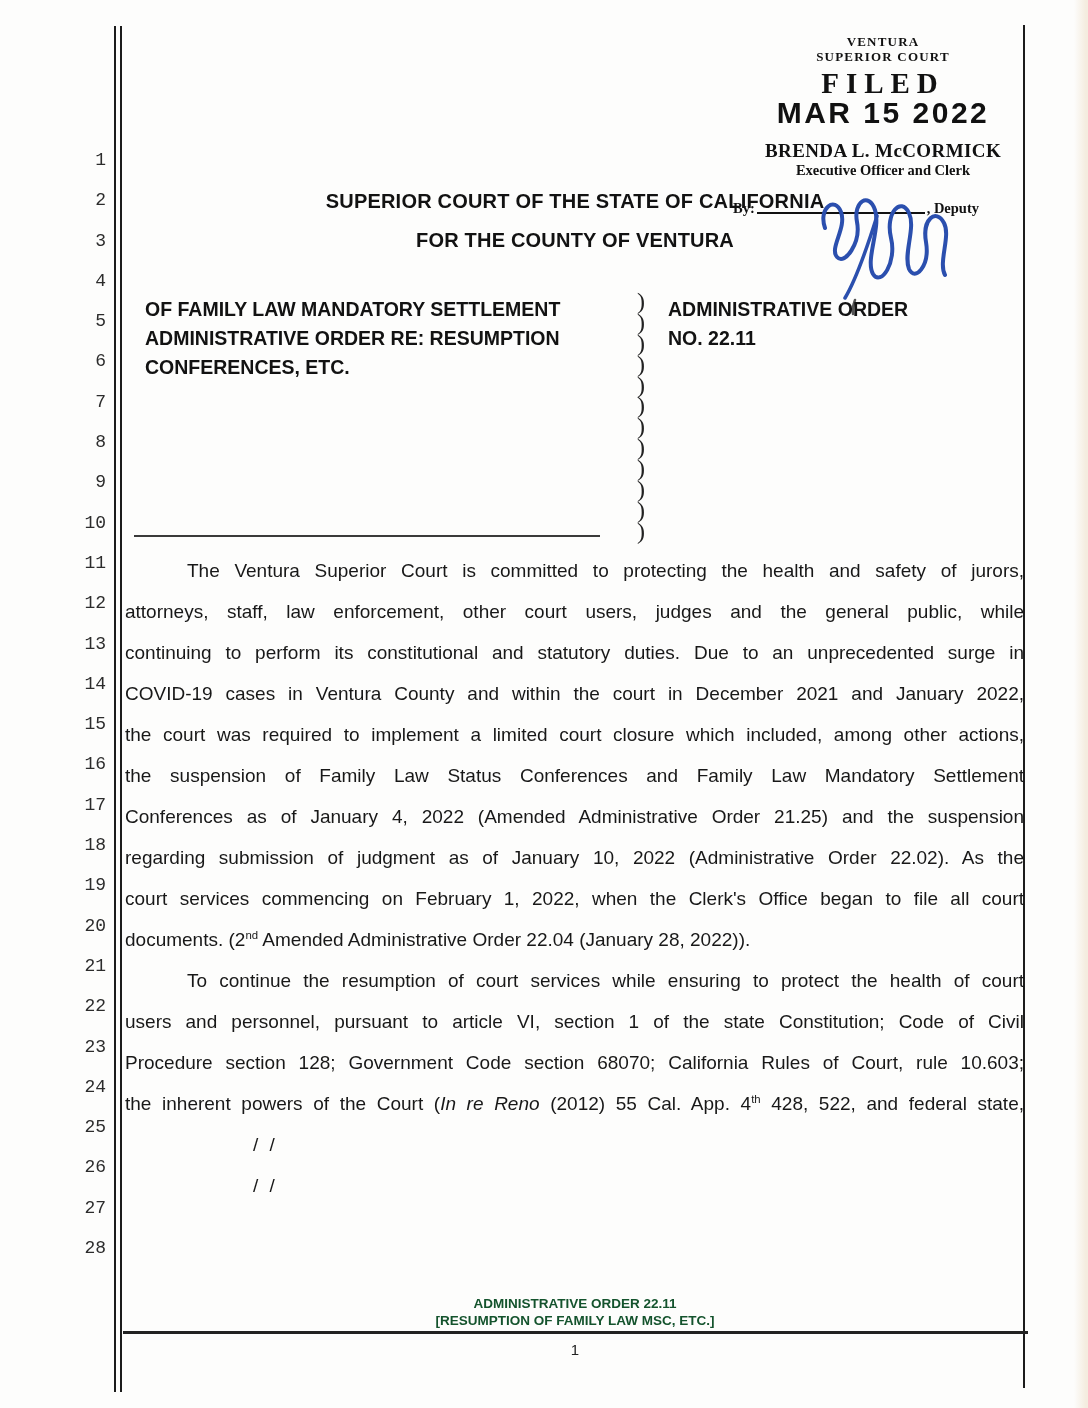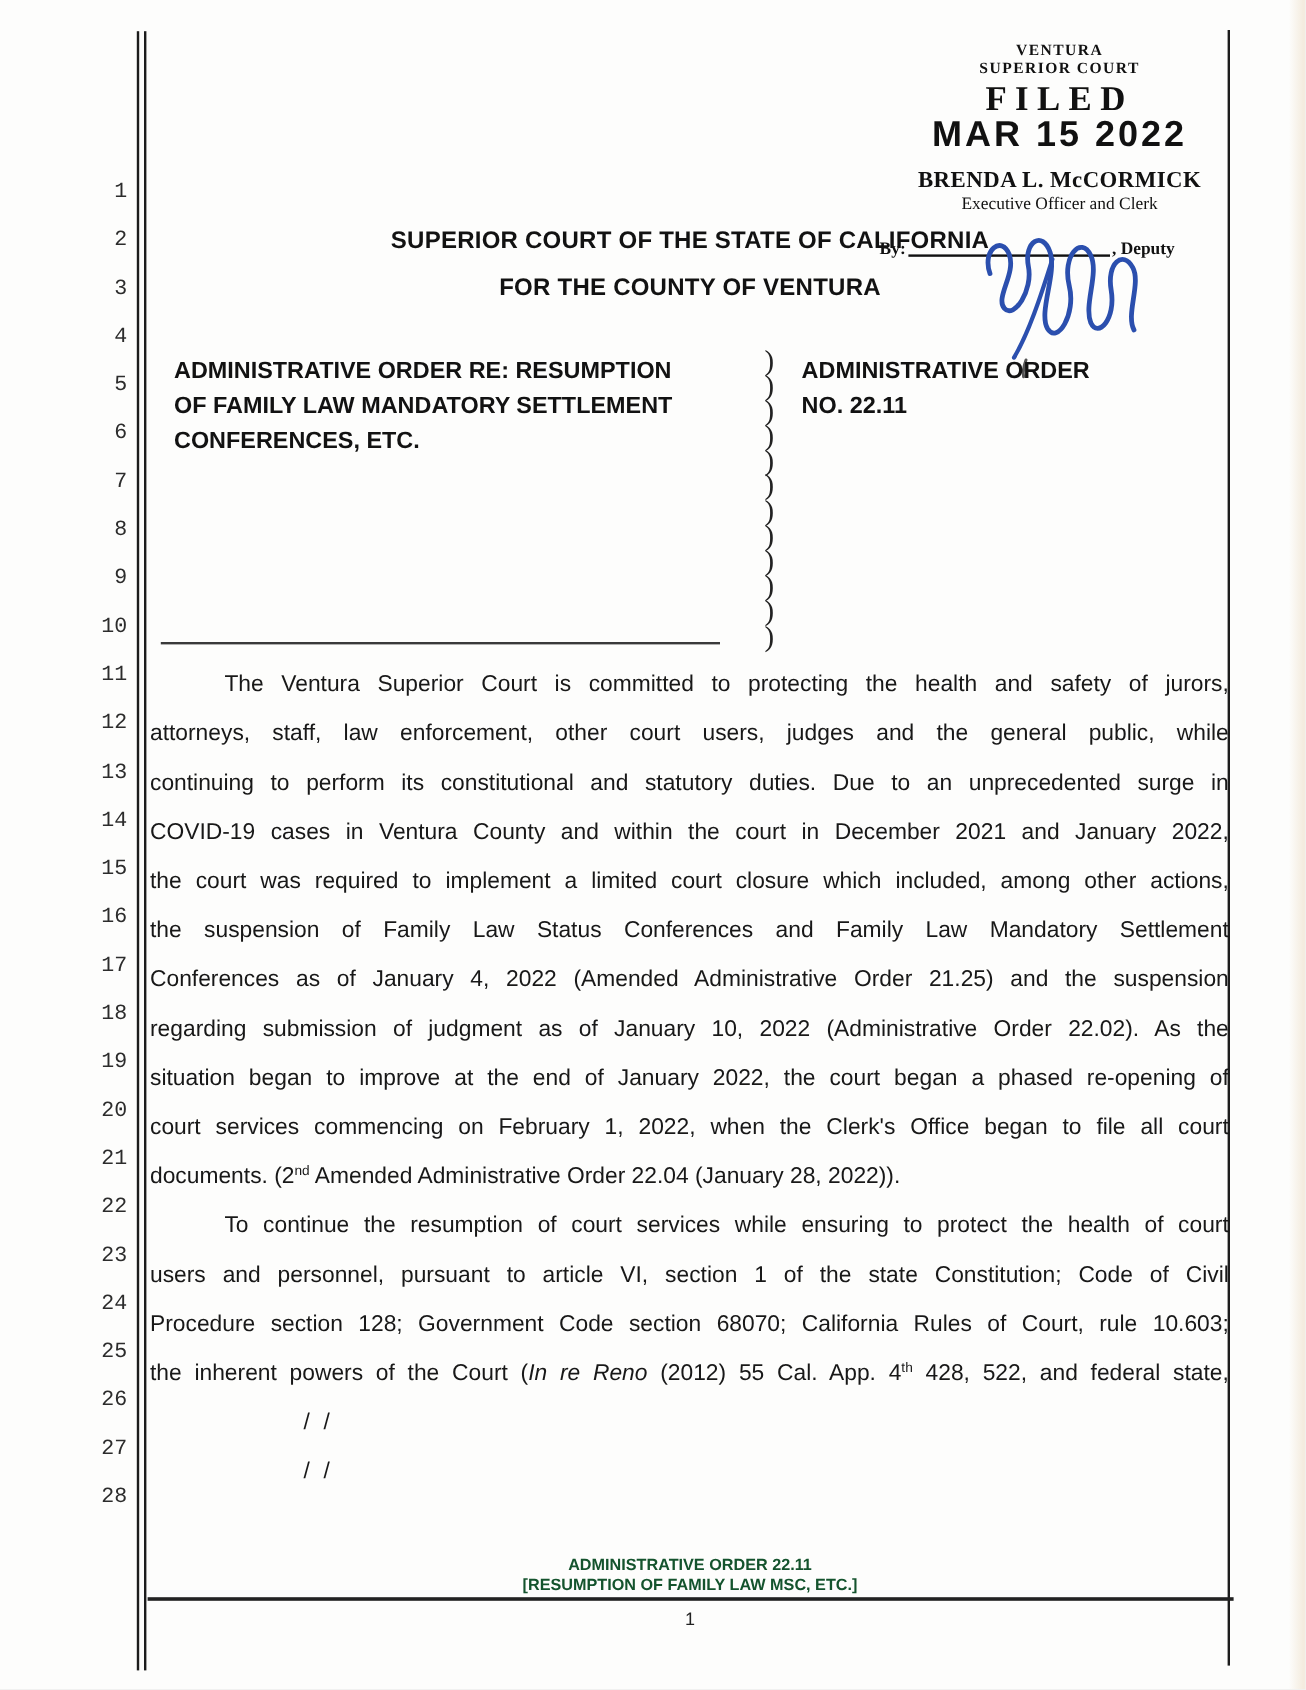--- a/index.html
+++ b/index.html
@@ -36,21 +36,21 @@
     position:absolute; left:733px; top:34px; width:300px; text-align:center;
     font-family:"Liberation Serif","DejaVu Serif",serif; color:#111;
   }
   .stamp .court-ln { font-size:13px; font-weight:700; letter-spacing:1.2px; line-height:15px; }
   .stamp .filed { font-size:29px; font-weight:700; letter-spacing:7px; line-height:32px; margin-top:3px; }
   .stamp .date {
     font-family:"Liberation Sans","DejaVu Sans",sans-serif;
     font-size:30px; font-weight:700; letter-spacing:2.5px; line-height:28px;
   }
   .stamp .clerk-name { font-size:19px; font-weight:700; letter-spacing:.4px; margin-top:13px; line-height:22px; }
-  .stamp .clerk-title { font-size:14.5px; font-weight:400; line-height:17px; }
+  .stamp .clerk-title { font-size:14.5px; font-weight:700; line-height:17px; }
   .byline {
     position:absolute; left:733px; top:195px; width:246px; height:22px;
     display:flex; align-items:flex-end;
     font-family:"Liberation Serif","DejaVu Serif",serif;
     font-size:14.5px; font-weight:700; color:#111;justify-content:flex-end;
   }
   .byline .rule { flex:1; border-bottom:2px solid #111; margin:0 2px 3px 2px; }
   .signature-svg { position:absolute; left:815px; top:180px; }
   
   .court-title-1, .court-title-2 {
@@ -153,22 +153,22 @@
   <svg class="signature-svg" width="160" height="140" viewBox="0 0 160 140">
     <path d="M10,48 C3,28 20,16 26,32 C32,48 14,68 22,77 C30,86 46,62 42,42 C38,21 54,12 60,30 C66,48 50,80 58,94 C66,107 82,82 76,58 C70,33 86,16 94,33 C101,48 88,74 94,89 C100,102 115,86 111,62 C107,39 121,28 129,43 C136,56 123,82 130,95" stroke="#2b4fae" stroke-width="4" fill="none" stroke-linecap="round"></path>
     <path d="M62,36 C52,68 42,98 30,118" stroke="#2b4fae" stroke-width="3.5" fill="none" stroke-linecap="round"></path>
     <path d="M40,120 q-3,8 -2,14" stroke="#555" stroke-width="2.5" fill="none" stroke-linecap="round"></path>
   </svg>
 
   <div class="court-title-1">SUPERIOR COURT OF THE STATE OF CALIFORNIA</div>
   <div class="court-title-2">FOR THE COUNTY OF VENTURA</div>
 
   <div class="caption-left">
+    <div>OF FAMILY LAW MANDATORY SETTLEMENT</div>
     <div>ADMINISTRATIVE ORDER RE: RESUMPTION</div>
-    <div>OF FAMILY LAW MANDATORY SETTLEMENT</div>
     <div>CONFERENCES, ETC.</div>
   </div>
 
   <div class="paren-col">
 
   <div class="paren">)</div>
       <div class="paren">)</div>
       <div class="paren">)</div>
       <div class="paren">)</div>
       <div class="paren">)</div>
@@ -190,21 +190,20 @@
 
   <div class="body-text">
     <div class="bl indent">The Ventura Superior Court is committed to protecting the health and safety of jurors,</div>
     <div class="bl">attorneys, staff, law enforcement, other court users, judges and the general public, while</div>
     <div class="bl">continuing to perform its constitutional and statutory duties.  Due to an unprecedented surge in</div>
     <div class="bl">COVID-19 cases in Ventura County and within the court in December 2021 and January 2022,</div>
     <div class="bl">the court was required to implement a limited court closure which included, among other actions,</div>
     <div class="bl">the suspension of Family Law Status Conferences and Family Law Mandatory Settlement</div>
     <div class="bl">Conferences as of January 4, 2022 (Amended Administrative Order  21.25) and the suspension</div>
     <div class="bl">regarding submission of judgment as of January 10, 2022 (Administrative Order 22.02).   As the</div>
-    <div class="bl">situation began to improve at the end of January 2022, the court began a phased re-opening of</div>
     <div class="bl">court services commencing on February 1, 2022, when the Clerk's Office began to file all court</div>
     <div class="bl left">documents. (2<sup>nd</sup> Amended Administrative Order  22.04 (January 28, 2022)).</div>
     <div class="bl indent">To continue the resumption of court services while ensuring to protect the health of court</div>
     <div class="bl">users and personnel, pursuant to article VI, section 1 of the state Constitution; Code of Civil</div>
     <div class="bl">Procedure section 128; Government Code section 68070; California Rules of Court, rule 10.603;</div>
     <div class="bl">the inherent powers of the Court (<i>In re Reno</i> (2012) 55 Cal. App. 4<sup>th</sup> 428, 522, and federal state,</div>
     <div class="cont">/ /</div>
     <div class="cont">/ /</div>
   </div>
 

